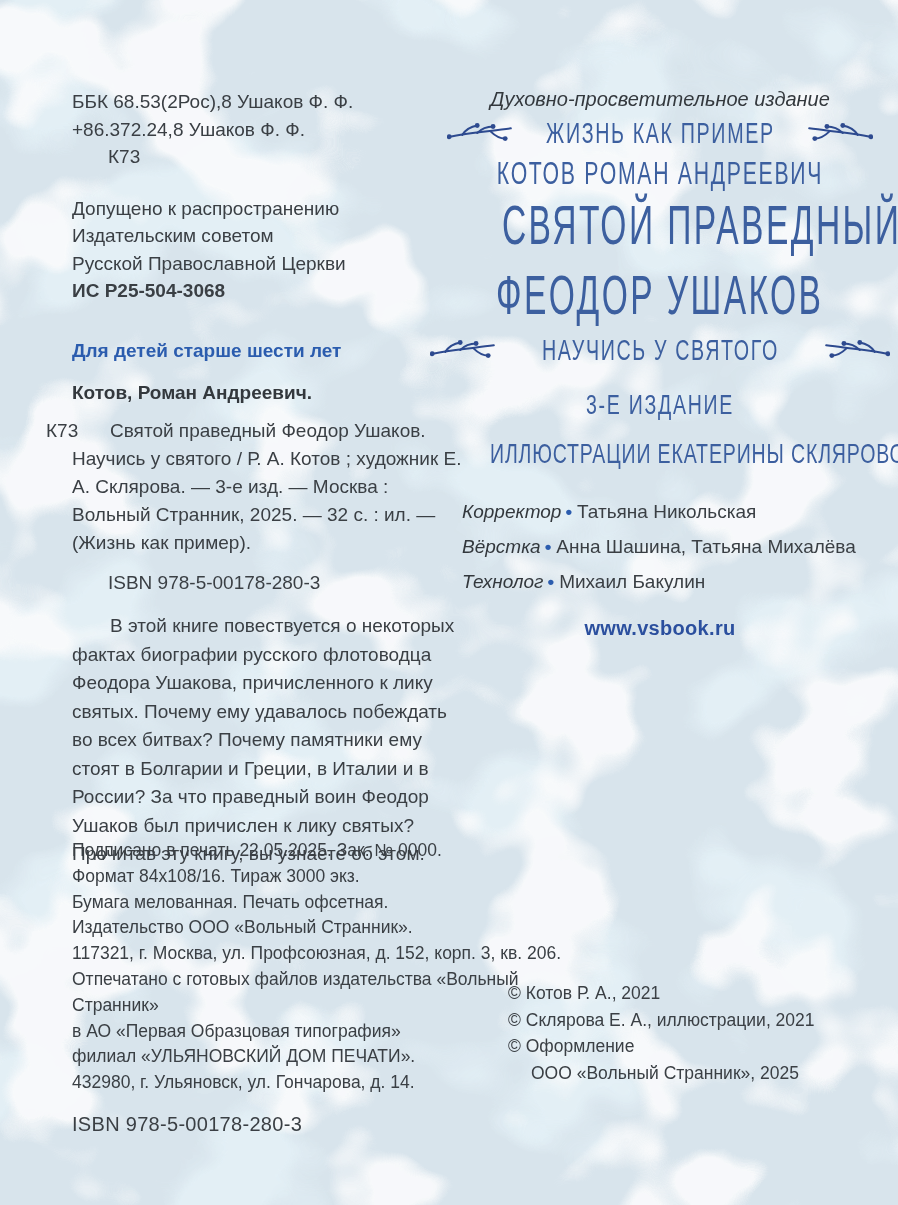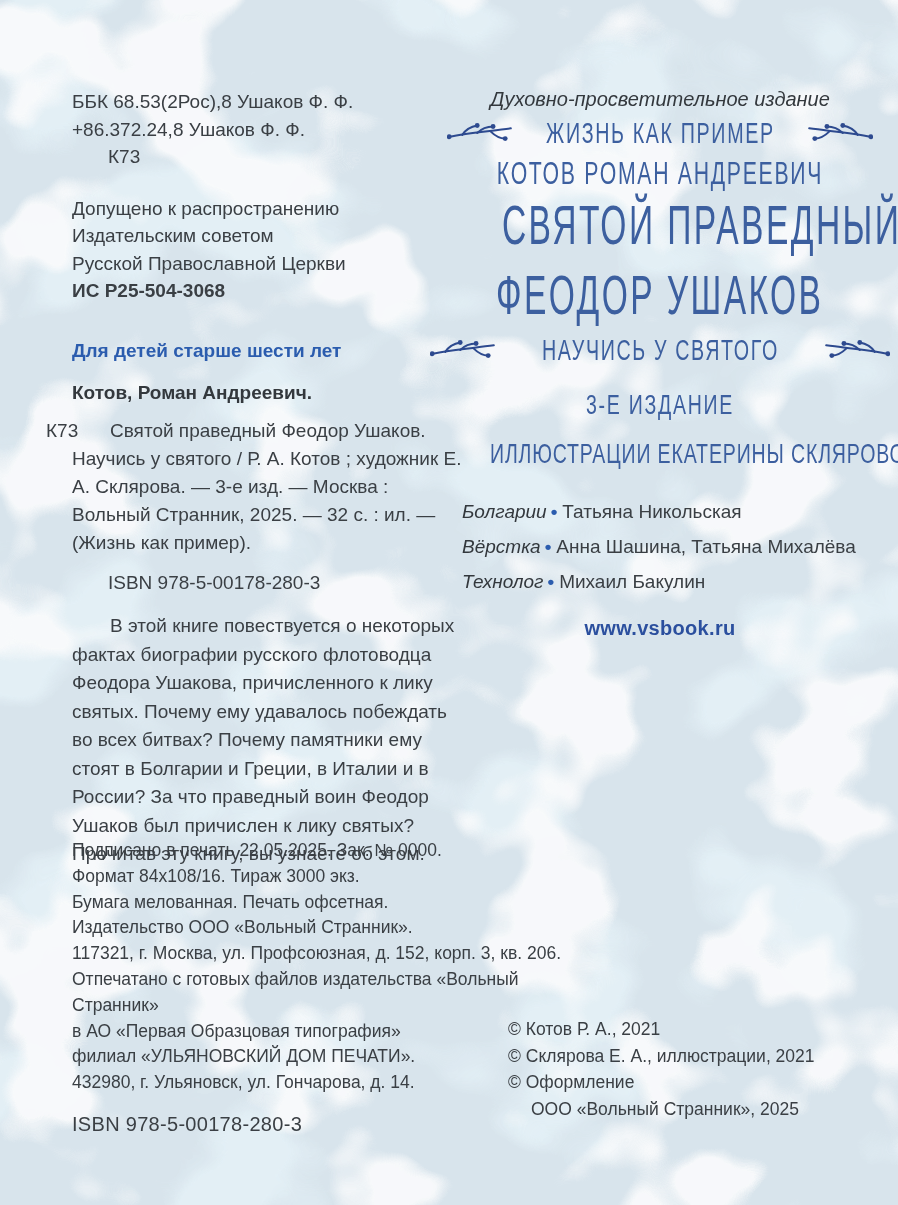--- a/index.html
+++ b/index.html
@@ -50,21 +50,21 @@
   .edition .hand{font-size:23px; letter-spacing:2px; transform:scale(0.85,1.2);}
   .illustrations{margin-top:22px;}
   .illustrations .hand{font-size:23px; letter-spacing:1px; transform:scale(0.85,1.2);}
 
   .credits{margin-top:26px; text-align:left; padding-left:10px; font-size:19px;}
   .credit-row{line-height:35px; white-space:nowrap;}
   .credit-role{font-style:italic; color:#33383d;}
   .credit-bullet{color:#2b5cae; font-weight:700; padding:0 5px 0 4px;}
   .website{margin-top:18px; font-weight:700; font-size:20px; color:#2b4f9e; letter-spacing:0.3px;}
 
-  .copyright{position:absolute; left:508px; top:1016px; width:360px; font-size:17.5px; line-height:26.5px; text-align:left;}
+  .copyright{position:absolute; left:508px; top:980px; width:360px; font-size:17.5px; line-height:26.5px; text-align:left;}
   .copyright .indent{padding-left:23px;}
 </style>
 </head>
 <body>
 
 <div class="page">
 
   <svg class="bg-tex" width="898" height="1205" xmlns="http://www.w3.org/2000/svg">
     <defs>
       <filter id="blobs1" x="0" y="0" width="100%" height="100%">
@@ -204,21 +204,21 @@
     <div class="edition">
       <span class="hand">3-е издание</span>
     </div>
 
     <div class="illustrations">
       <span class="hand">Иллюстрации Екатерины Скляровой</span>
     </div>
 
     <div class="credits">
       <div class="credit-row">
-        <span class="credit-role">Болгарии</span><span class="credit-bullet">•</span><span class="credit-name">Татьяна Никольская</span>
+        <span class="credit-role">Корректор</span><span class="credit-bullet">•</span><span class="credit-name">Татьяна Никольская</span>
       </div>
       <div class="credit-row">
         <span class="credit-role">Вёрстка</span><span class="credit-bullet">•</span><span class="credit-name">Анна Шашина, Татьяна Михалёва</span>
       </div>
       <div class="credit-row">
         <span class="credit-role">Технолог</span><span class="credit-bullet">•</span><span class="credit-name">Михаил Бакулин</span>
       </div>
     </div>
 
     <div class="website">www.vsbook.ru</div>

